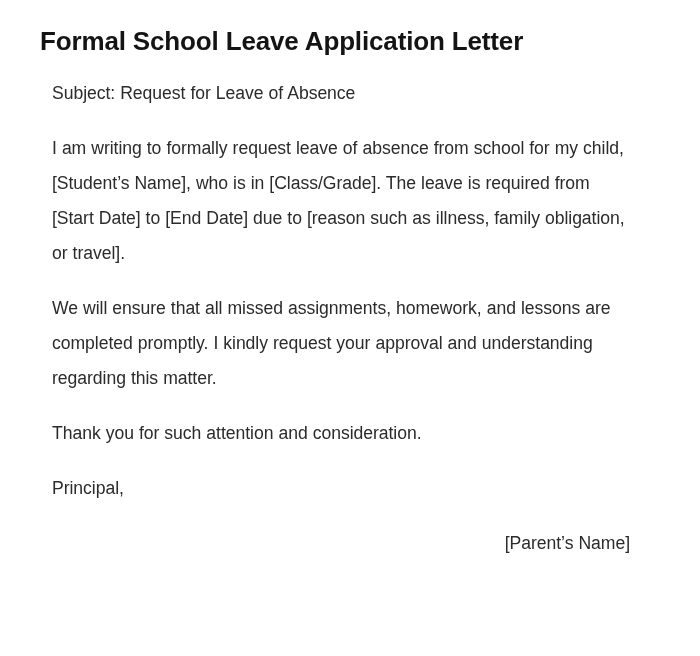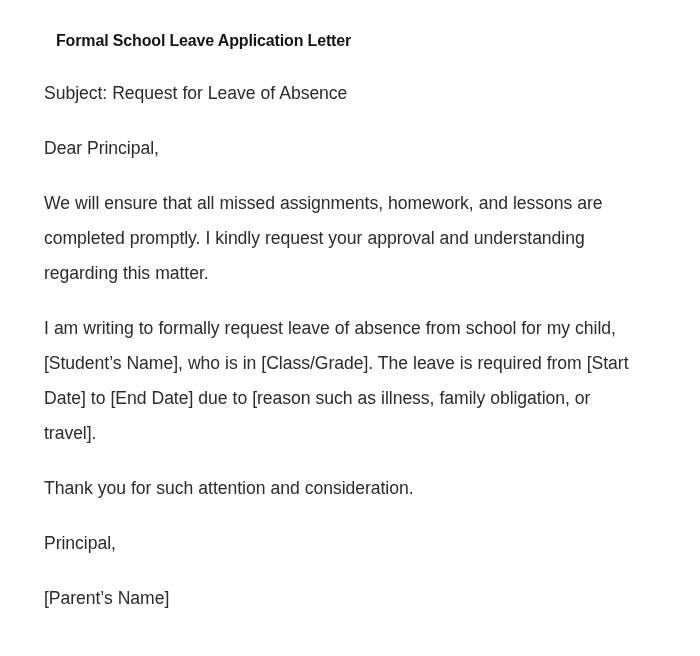--- a/index.html
+++ b/index.html
@@ -16,62 +16,62 @@
     overflow: hidden;
   }
   .letter {
     box-sizing: border-box;
     width: 700px;
     height: 656px;
     background: #ffffff;
     padding: 26px 58px 0 40px;
   }
   .letter-title {
-    font-size: 16px;
+    font-size: 26px;
     font-weight: 700;
     color: #141414;
     letter-spacing: -0.15px;
     line-height: 30px;
-    margin: 0 0 20px 16px;
+    margin: 0 0 20px 0;
     padding: 0;
   }
   .letter-body {
-    margin: 4px;
+    margin: 12px;
     padding: 0;
   }
   .para {
     font-size: 17.6px;
     font-weight: 400;
     color: #2b2b2b;
     line-height: 35px;
     letter-spacing: -0.05px;
     margin: 0 0 20px 0;
     max-width: 602px;
     word-spacing: 0.2px;
   }
   .para:last-child {
     margin-bottom: 0;
+    text-align: right;
   }
 </style>
 </head>
 <body>
 
 <div class="letter">
 
   <h1 class="letter-title">Formal School Leave Application Letter</h1>
 
   <div class="letter-body">
 
     <p class="para">Subject: Request for Leave of Absence</p>
 
-    <p class="para">Dear Principal,</p>
+
+    <p class="para">I am writing to formally request leave of absence from school for my child, [Student’s Name], who is in [Class/Grade]. The leave is required from [Start Date] to [End Date] due to [reason such as illness, family obligation, or travel].</p>
 
     <p class="para">We will ensure that all missed assignments, homework, and lessons are completed promptly. I kindly request your approval and understanding regarding this matter.</p>
-
-    <p class="para">I am writing to formally request leave of absence from school for my child, [Student’s Name], who is in [Class/Grade]. The leave is required from [Start Date] to [End Date] due to [reason such as illness, family obligation, or travel].</p>
 
     <p class="para">Thank you for such attention and consideration.</p>
 
     <p class="para">Principal,</p>
 
     <p class="para">[Parent’s Name]</p>
 
   </div>
 </div>
 

